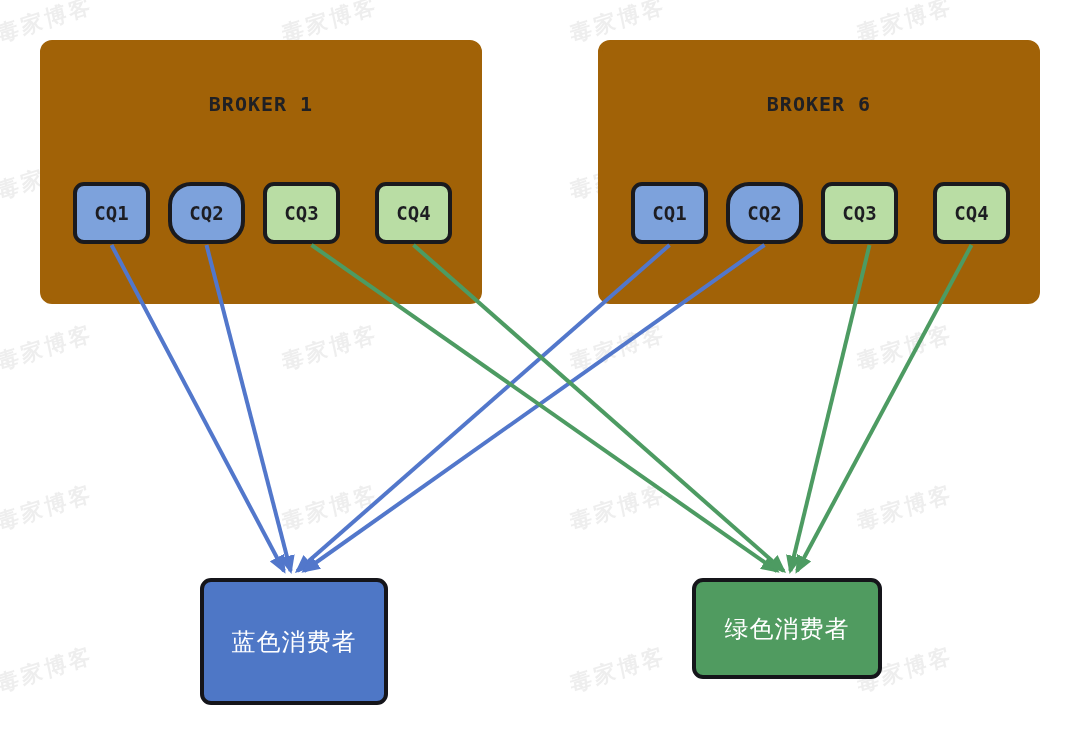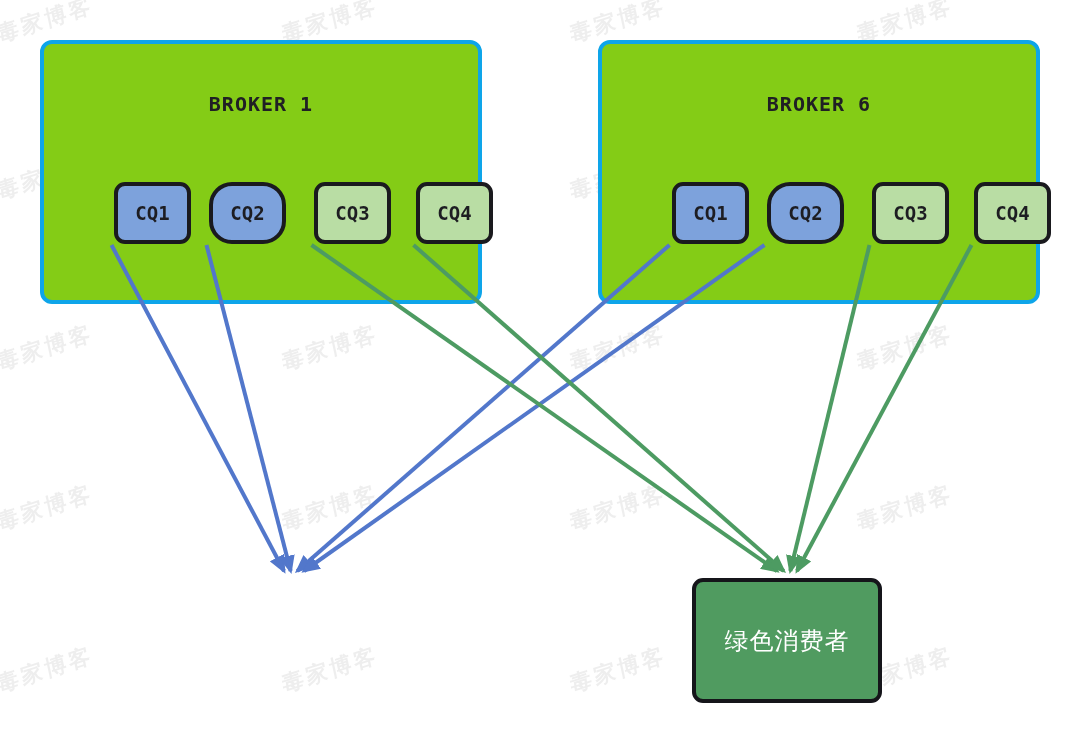--- a/index.html
+++ b/index.html
@@ -23,23 +23,23 @@
     transform: translate(-50%, -50%) rotate(-18deg) skewX(-6deg);
     white-space: nowrap;
     font-family: "DejaVu Sans", sans-serif;
   }
 
   
   .broker {
     position: absolute;
     width: 442px;
     height: 264px;
-    border: 4px solid #0ea5e9;
+    border: 4px solid #a16207;
     border-radius: 12px;
-    background: #84cc16;
+    background: #a16207;
     z-index: 2;
     box-sizing: border-box;
   }
   .broker-1 { left: 40px; top: 40px; }
   .broker-2 { left: 598px; top: 40px; }
   .broker-title {
     position: absolute;
     left: 0; right: 0;
     top: 48px;
     text-align: center;
@@ -57,44 +57,43 @@
     border: 4px solid #1a1a1e;
     border-radius: 11px;
     box-sizing: border-box;
     display: flex;
     align-items: center;
     justify-content: center;
     font-family: "DejaVu Sans Mono", "Liberation Mono", monospace;
     font-size: 19px;
     font-weight: bold;
     color: #1d1d22;
-    margin-left: 41px;
   }
   .q-pos-0 { left: 29px; }
   .q-pos-1 { left: 124px; border-radius: 23px; }
-  .q-pos-2 { left: 229px; }
+  .q-pos-2 { left: 219px; }
   .q-pos-3 { left: 331px; }
 
   
   .consumer {
     position: absolute;
     border: 4px solid #15151a;
     border-radius: 11px;
     box-sizing: border-box;
     display: flex;
     align-items: center;
     justify-content: center;
     color: #ffffff;
     font-size: 24px;
     letter-spacing: 1px;
     z-index: 2;
     font-family: "DejaVu Sans", sans-serif;
   }
   .consumer-blue  { left: 200px; top: 578px; width: 188px; height: 127px; }
-  .consumer-green { left: 692px; top: 578px; width: 190px; height: 125px; }
+  .consumer-green { left: 692px; top: 578px; width: 190px; height: 101px; }
 
   
   #arrows { position: absolute; inset: 0; z-index: 3; pointer-events: none; }
 
   
   .credit {
     position: absolute;
     right: 12px;
     bottom: 4px;
     font-size: 20px;
@@ -157,20 +156,23 @@
       <span>CQ2</span>
     </div>
     <div class="queue q-pos-2" style="background: rgb(185, 221, 164);">
       <span>CQ3</span>
     </div>
     <div class="queue q-pos-3" style="background: rgb(185, 221, 164);">
       <span>CQ4</span>
     </div>
   </div>
 
+  <div class="consumer consumer-blue" id="consumer-blue" style="background: rgb(78, 119, 198);">
+    <span>蓝色消费者</span>
+  </div>
   <div class="consumer consumer-green" id="consumer-green" style="background: rgb(80, 155, 96);">
     <span>绿色消费者</span>
   </div>
 
   <svg id="arrows" width="1080" height="745">
       <defs>
         <marker id="ah-blue" markerUnits="strokeWidth" markerWidth="4.6" markerHeight="4" refX="3.8" refY="2" orient="auto">
           <path d="M0,0 L4.6,2 L0,4 Z" fill="#5277cb"></path>
         </marker>
         <marker id="ah-green" markerUnits="strokeWidth" markerWidth="4.6" markerHeight="4" refX="3.8" refY="2" orient="auto">

